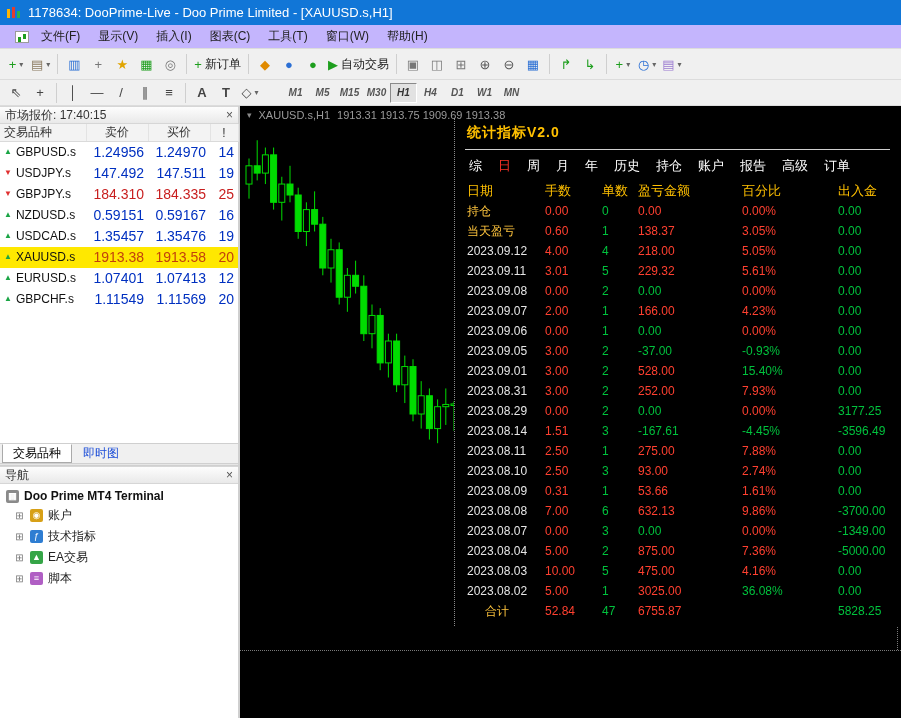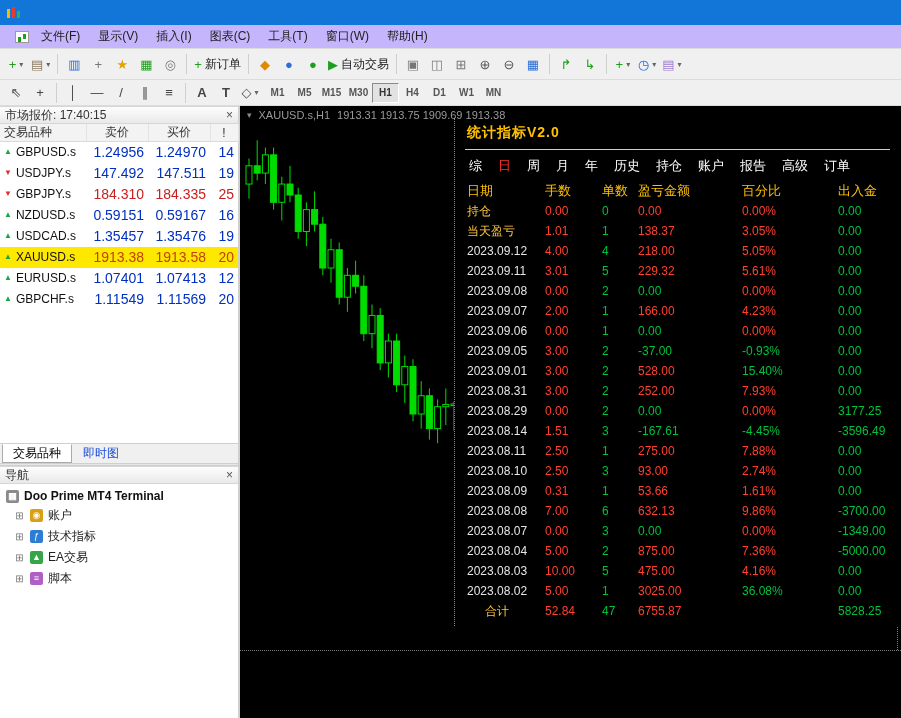--- a/index.html
+++ b/index.html
@@ -25,21 +25,21 @@
              padding:2px 4px; flex:0 0 auto; }
   .toolbar.t1 { height:31px; }
   .toolbar.t2 { height:26px; }
   .tb-btn { min-width:24px; height:23px; display:flex; align-items:center; justify-content:center;
             gap:3px; border:1px solid transparent; border-radius:2px; color:#555; font-size:13px;
             padding:0 2px; cursor:default; }
   .tb-btn .tb-label { font-size:12px; color:#222; }
   .tb-glyph { line-height:1; }
   .tb-dd { font-size:8px; color:#666; }
   .tb-sep { width:1px; height:20px; background:#cfcfcf; margin:0 4px; align-self:center; }
-  .tf-group { display:flex; margin-left:2px; }
+  .tf-group { display:flex; margin-left:20px;font-style:italic; }
   .tf-btn { width:27px; height:20px; display:flex; align-items:center; justify-content:center;
             font-size:10px; font-weight:bold; color:#555; border:1px solid transparent; cursor:default; }
   .tf-btn.active { background:#e2e2e2; border-color:#8a8a8a #ffffff #ffffff #8a8a8a; color:#333; }
 
   
   .main { flex:1; display:flex; min-height:0; }
   .left-col { width:240px; background:#fff; border-right:2px solid #cfcfcf; display:flex;
               flex-direction:column; flex:0 0 auto; }
   .panel-header { height:18px; background:linear-gradient(#fdfdfd,#e9e9e9); border-top:1px solid #d6d6d6;
                   border-bottom:1px solid #d6d6d6; display:flex; align-items:center;
@@ -104,20 +104,21 @@
 <div class="app">
 
   <div class="titlebar">
     <span style="display:inline-flex;">
       <svg width="16" height="16">
           <rect x="1" y="4" width="3" height="9" fill="#ffb400"></rect>
           <rect x="6" y="2" width="3" height="11" fill="#e23d2e"></rect>
           <rect x="11" y="6" width="3" height="7" fill="#2bb24c"></rect>
         </svg>
     </span>
+    <span>1178634: DooPrime-Live - Doo Prime Limited - [XAUUSD.s,H1]</span>
   </div>
 
   <div class="menubar">
     <span class="mdi-icon"></span>
     <div class="menu-items">
         <div class="menu-item">文件(F)</div>
         <div class="menu-item">显示(V)</div>
         <div class="menu-item">插入(I)</div>
         <div class="menu-item">图表(C)</div>
         <div class="menu-item">工具(T)</div>
@@ -512,21 +513,21 @@
             <div class="stats-row">
               <span class="v-y cell-date">持仓</span>
               <span class="v-r cell-lots">0.00</span>
               <span class="v-g cell-orders">0</span>
               <span class="v-r cell-pnl">0.00</span>
               <span class="v-r cell-pct">0.00%</span>
               <span class="v-g cell-flow">0.00</span>
             </div>
             <div class="stats-row">
               <span class="v-y cell-date">当天盈亏</span>
-              <span class="v-r cell-lots">1.01</span>
+              <span class="v-r cell-lots">0.60</span>
               <span class="v-g cell-orders">1</span>
               <span class="v-r cell-pnl">138.37</span>
               <span class="v-r cell-pct">3.05%</span>
               <span class="v-g cell-flow">0.00</span>
             </div>
             <div class="stats-row">
               <span class="v-w cell-date">2023.09.12</span>
               <span class="v-r cell-lots">4.00</span>
               <span class="v-g cell-orders">4</span>
               <span class="v-r cell-pnl">218.00</span>

